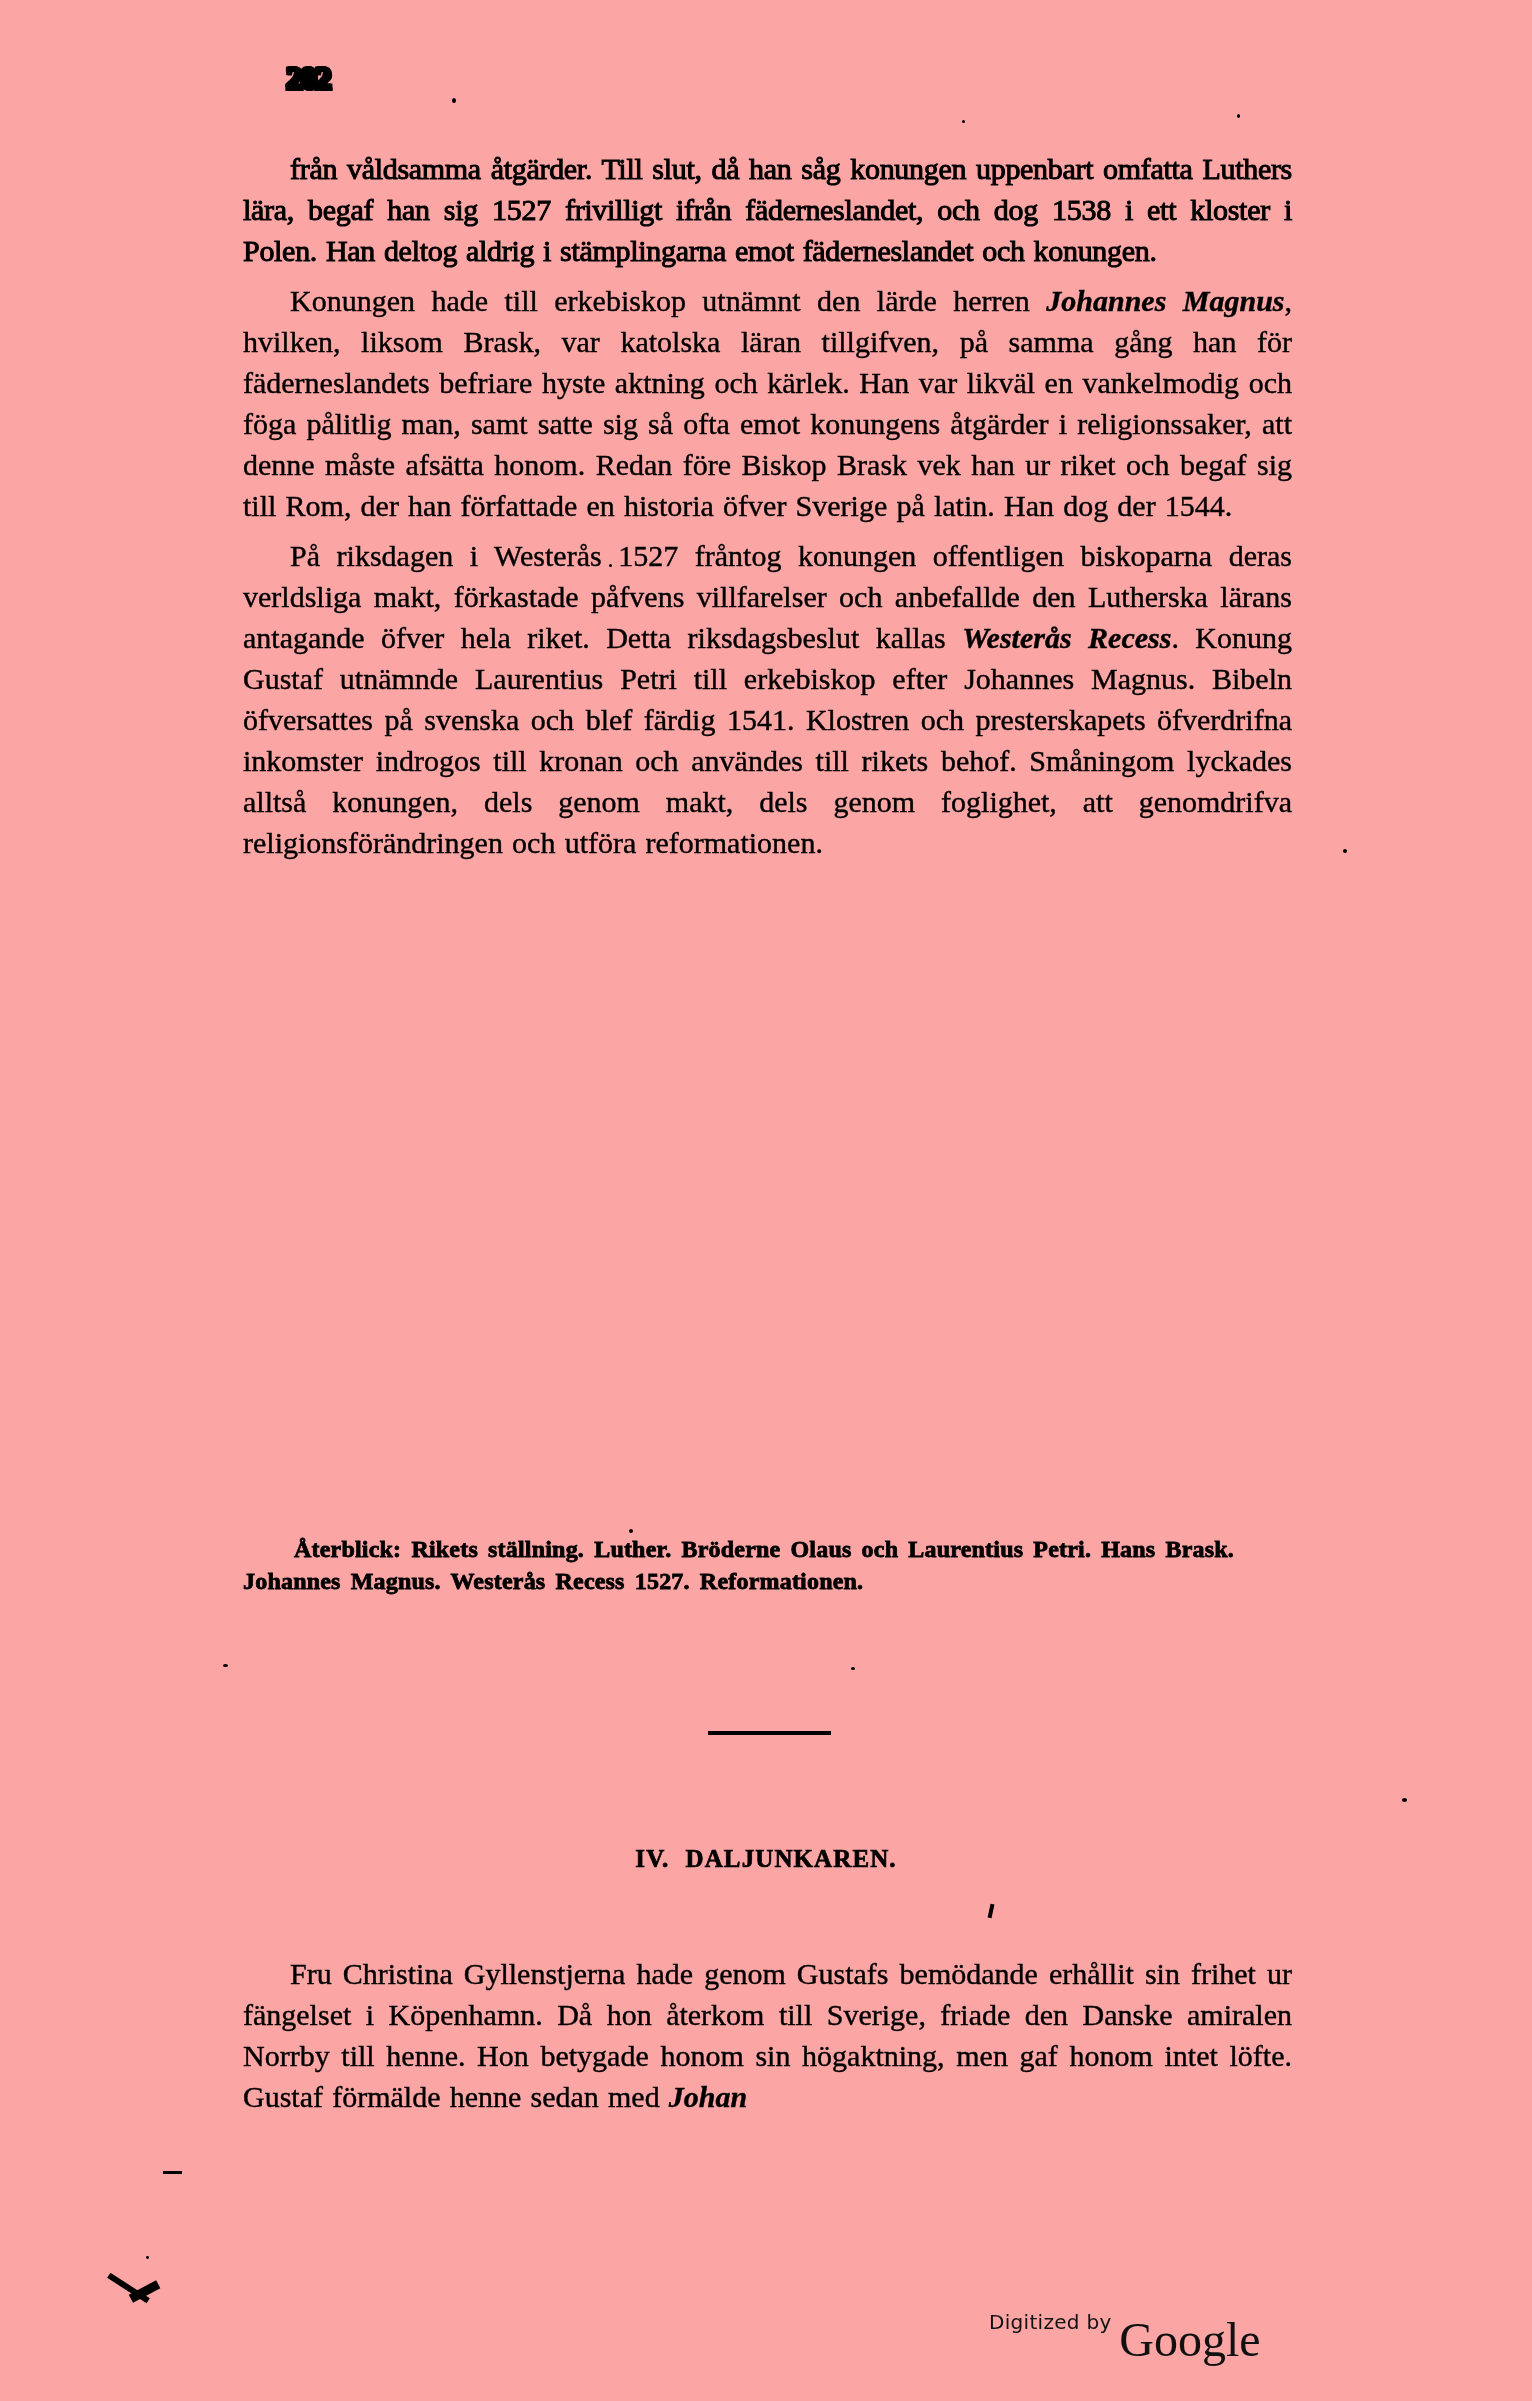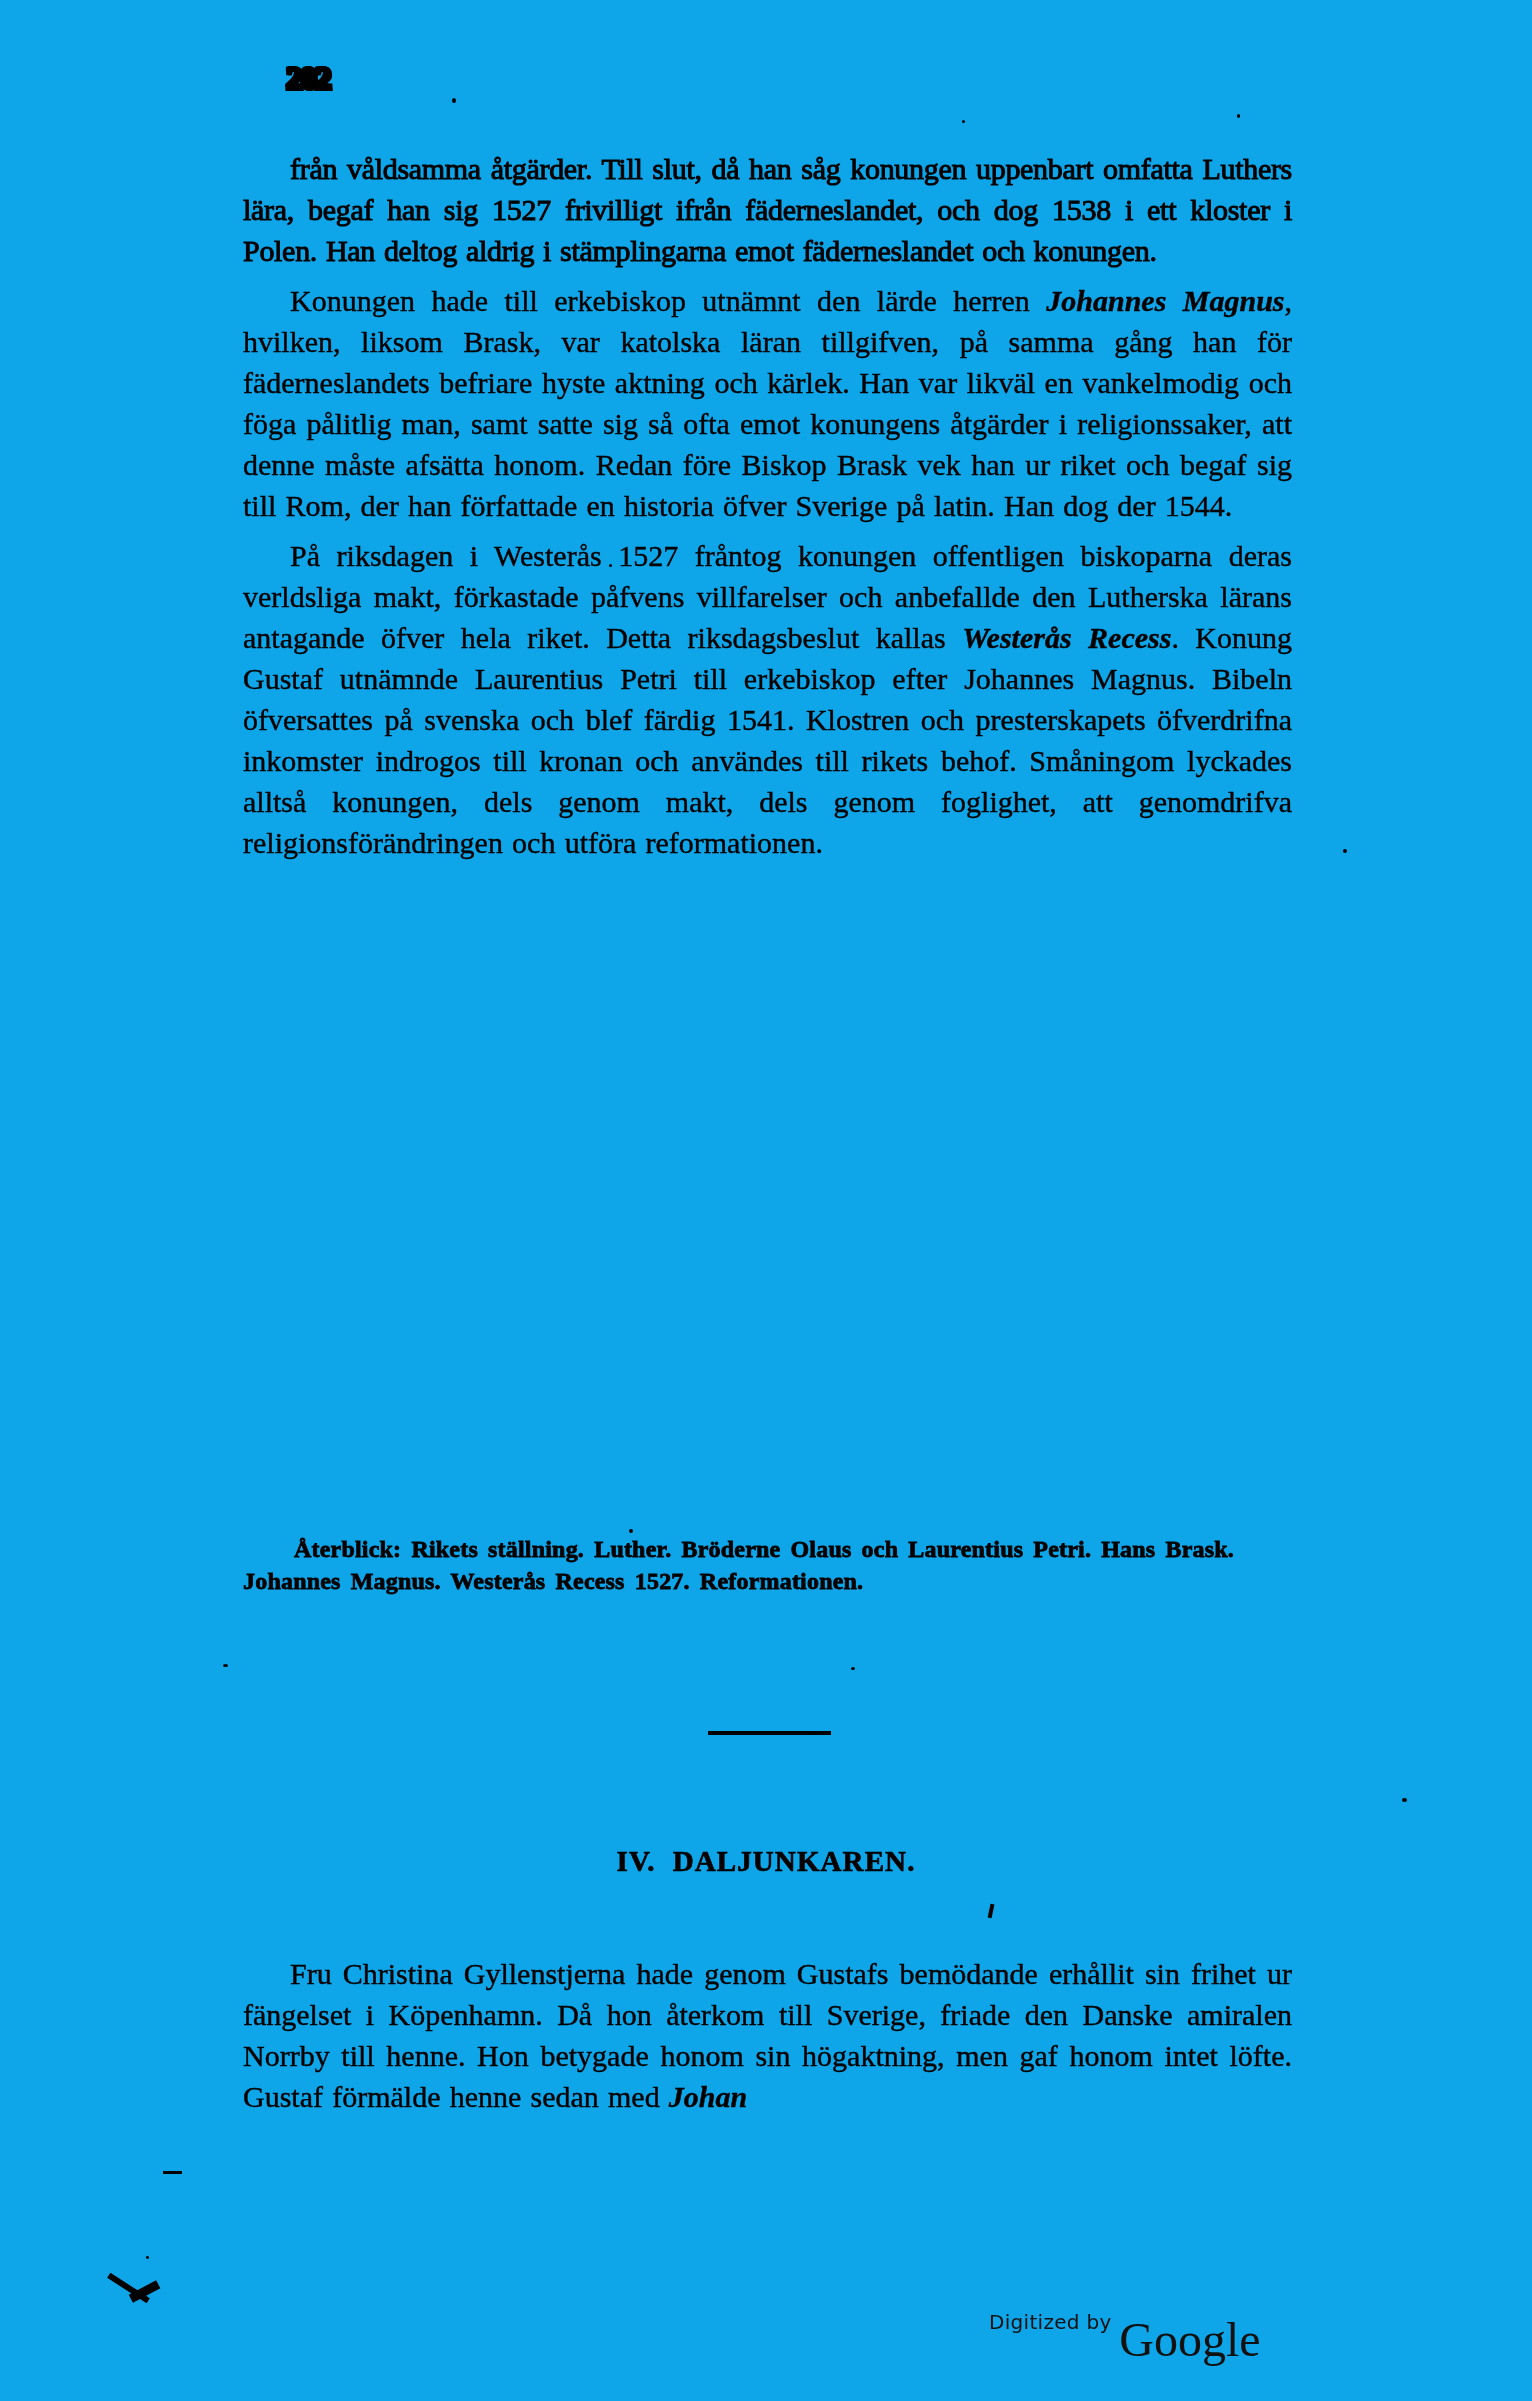--- a/index.html
+++ b/index.html
@@ -14,21 +14,21 @@
     overflow: hidden;
     font-family: "Liberation Serif", "DejaVu Serif", serif;
     color: #000000;
     -webkit-font-smoothing: none;
   }
 
   
   #page {
     position: absolute;
     inset: 0;
-    background: #0ea5e9;
+    background: #fca5a5;
   }
 
   
   #folio {
     position: absolute;
     left: 287px;
     top: 62px;
     font-size: 32px;
     font-weight: 700;
     letter-spacing: -2.2px;
@@ -96,21 +96,21 @@
     background: #000;
   }
 
   
   #chapter-heading {
     position: absolute;
     left: 0;
     right: 0;
     top: 1845px;
     text-align: center;
-    font-size: 29px;
+    font-size: 25px;
     font-weight: 700;
     letter-spacing: 1.1px;
     word-spacing: 8.8px;
     -webkit-text-stroke: 0.7px #000;
   }
 
   
   #closing {
     position: absolute;
     left: 243px;

